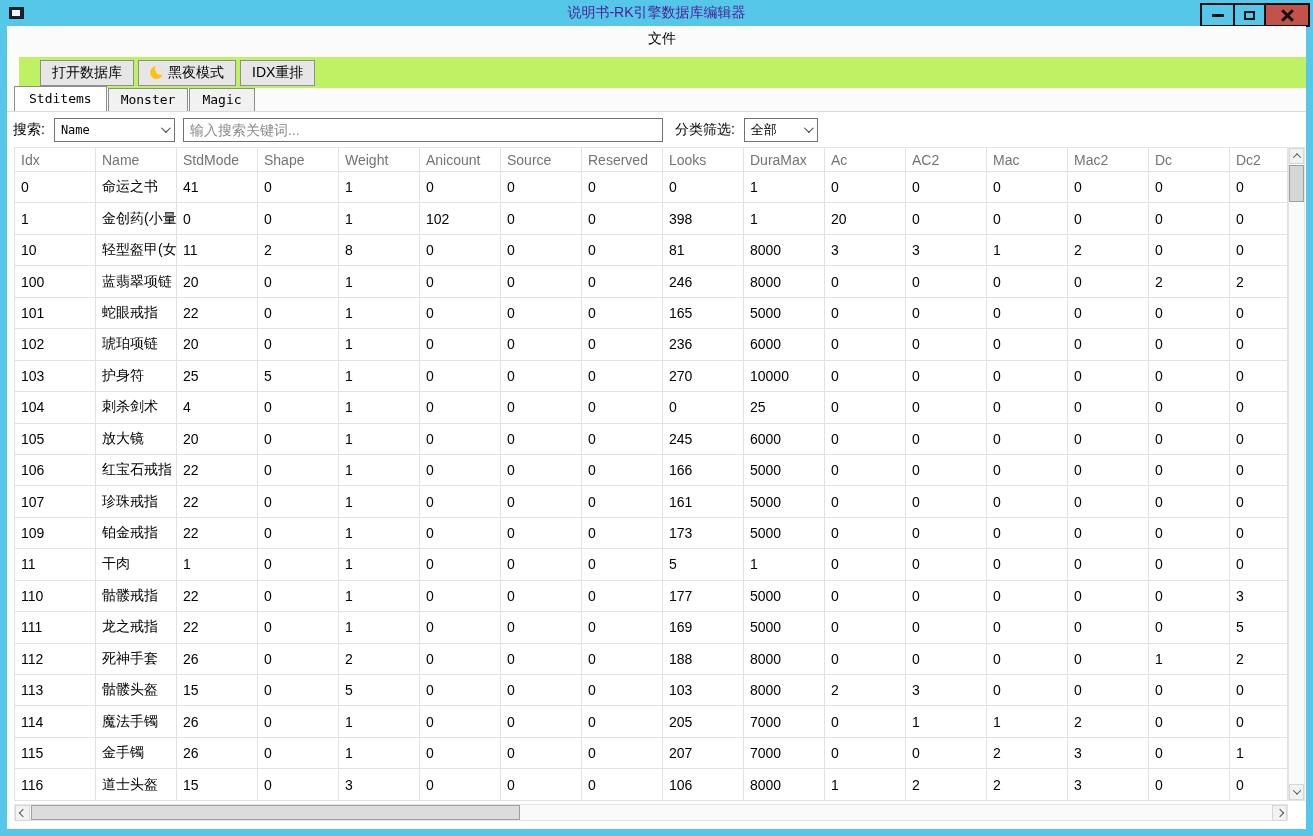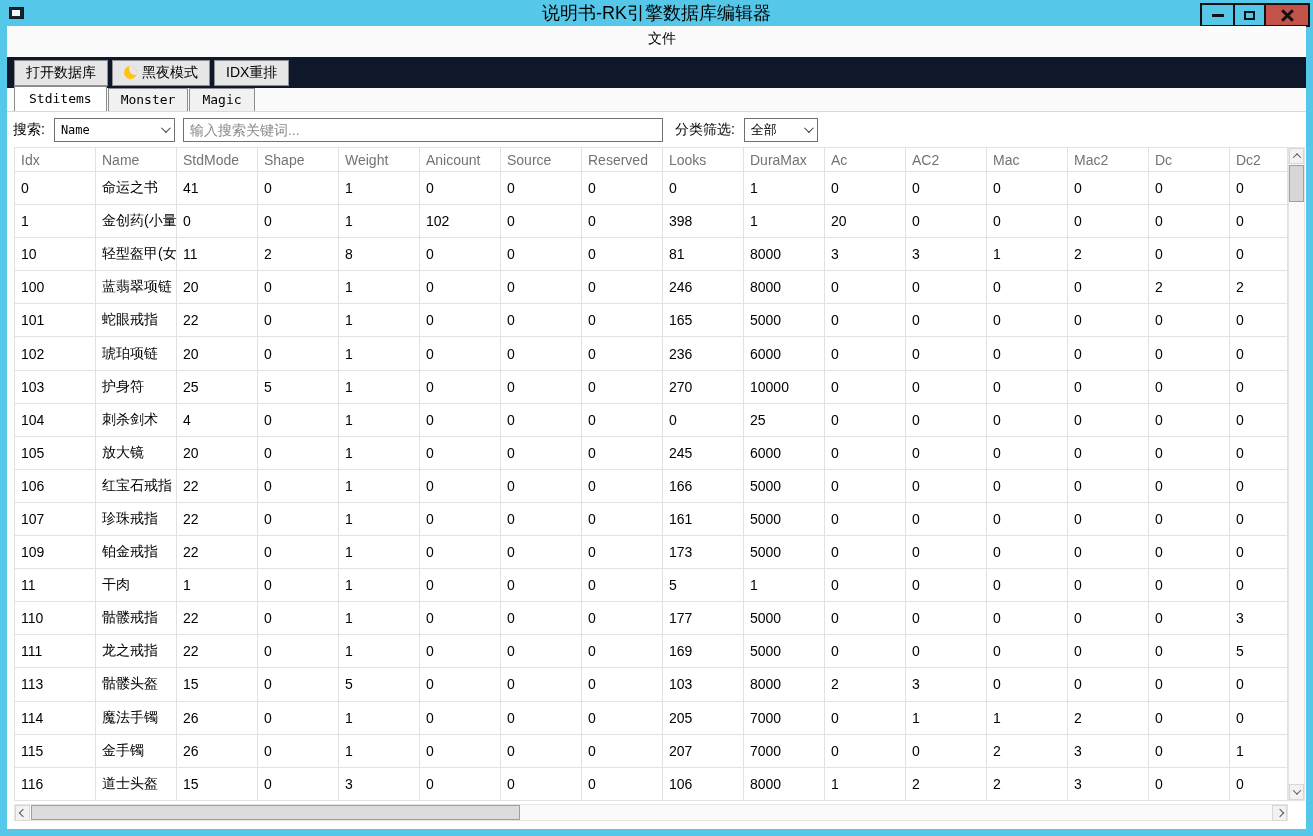--- a/index.html
+++ b/index.html
@@ -5,39 +5,39 @@
   * { margin:0; padding:0; box-sizing:border-box; }
   html,body { width:1313px; height:836px; }
   body { font-family:"Liberation Sans","DejaVu Sans",sans-serif; font-size:14px; color:#000; }
 
   .window { width:1313px; height:836px; background:#55c7e8; position:relative; }
 
   
   .titlebar { height:26px; display:flex; align-items:center; position:relative; }
   .app-icon { width:15px; height:12px; margin-left:9px; background:#16242c; border:1px solid #0c161c; position:relative; }
   .app-icon::before { content:""; position:absolute; left:2px; top:2px; width:8px; height:6px; background:#eef6fa; }
-  .title-text { position:absolute; left:0; right:0; text-align:center; font-size:18px; color:#000000; }
+  .title-text { position:absolute; left:0; right:0; text-align:center; font-size:14px; color:#4c1d95; }
   .win-controls { position:absolute; right:3px; top:3px; display:flex; border:2px solid #111; }
   .win-btn { width:31px; height:20px; display:flex; align-items:center; justify-content:center; background:#55c7e8; cursor:default; }
   .win-btn + .win-btn { border-left:2px solid #111; }
   .win-btn.close { background:#c3524a; width:44px; }
   .glyph-min { width:12px; height:3px; background:#111; }
   .glyph-max { width:11px; height:9px; border:2px solid #111; background:transparent; }
   .glyph-close { position:relative; width:13px; height:13px; }
   .glyph-close::before,.glyph-close::after { content:""; position:absolute; left:-1px; top:5px; width:15px; height:3px; background:#111; }
   .glyph-close::before { transform:rotate(45deg); }
   .glyph-close::after  { transform:rotate(-45deg); }
 
   
   .app-body { position:absolute; left:7px; right:7px; top:26px; bottom:7px; background:#fcfcfc; display:flex; flex-direction:column; }
 
   .menubar { height:31px; display:flex; align-items:center; background:#fbfbfb; padding-left:13px;flex-direction:column; }
   .menu-item { padding:4px 10px; margin-right:2px; font-size:14px; cursor:default; }
 
-  .toolbar { height:31px; display:flex; align-items:center; background:#0f172a; padding-left:7px; }
+  .toolbar { height:31px; display:flex; align-items:center; background:#bef264; padding-left:21px;margin-left:12px; }
   .tool-btn { height:26px; display:flex; align-items:center; gap:5px; padding:0 11px; margin-right:4px;
               background:#e6e6e6; border:1px solid #8f8f8f; font-size:14px; cursor:default; }
   .moon { width:13px; height:13px; border-radius:50%; background:#ffc20e; position:relative; overflow:hidden; flex:none; }
   .moon::after { content:""; position:absolute; left:5px; top:-3px; width:12px; height:12px; border-radius:50%; background:#e6e6e6; }
 
   .tabstrip { height:23px; display:flex; align-items:flex-end; background:#fbfbfb; padding-left:7px; position:relative; }
   .tab { font-family:"DejaVu Sans Mono","Liberation Mono",monospace; font-size:13px; padding:3px 12px 4px;
          border:1px solid #8c8c8c; border-bottom:none; background:#f1f1f1; margin-right:1px; cursor:default; position:relative; }
   .tab.active { background:#fff; padding:4px 14px 5px; z-index:2; }
 
@@ -451,20 +451,38 @@
                 <td>169</td>
                 <td>5000</td>
                 <td>0</td>
                 <td>0</td>
                 <td>0</td>
                 <td>0</td>
                 <td>0</td>
                 <td>5</td>
               </tr>
               <tr>
+                <td>112</td>
+                <td>死神手套</td>
+                <td>26</td>
+                <td>0</td>
+                <td>2</td>
+                <td>0</td>
+                <td>0</td>
+                <td>0</td>
+                <td>188</td>
+                <td>8000</td>
+                <td>0</td>
+                <td>0</td>
+                <td>0</td>
+                <td>0</td>
+                <td>1</td>
+                <td>2</td>
+              </tr>
+              <tr>
                 <td>113</td>
                 <td>骷髅头盔</td>
                 <td>15</td>
                 <td>0</td>
                 <td>5</td>
                 <td>0</td>
                 <td>0</td>
                 <td>0</td>
                 <td>103</td>
                 <td>8000</td>

